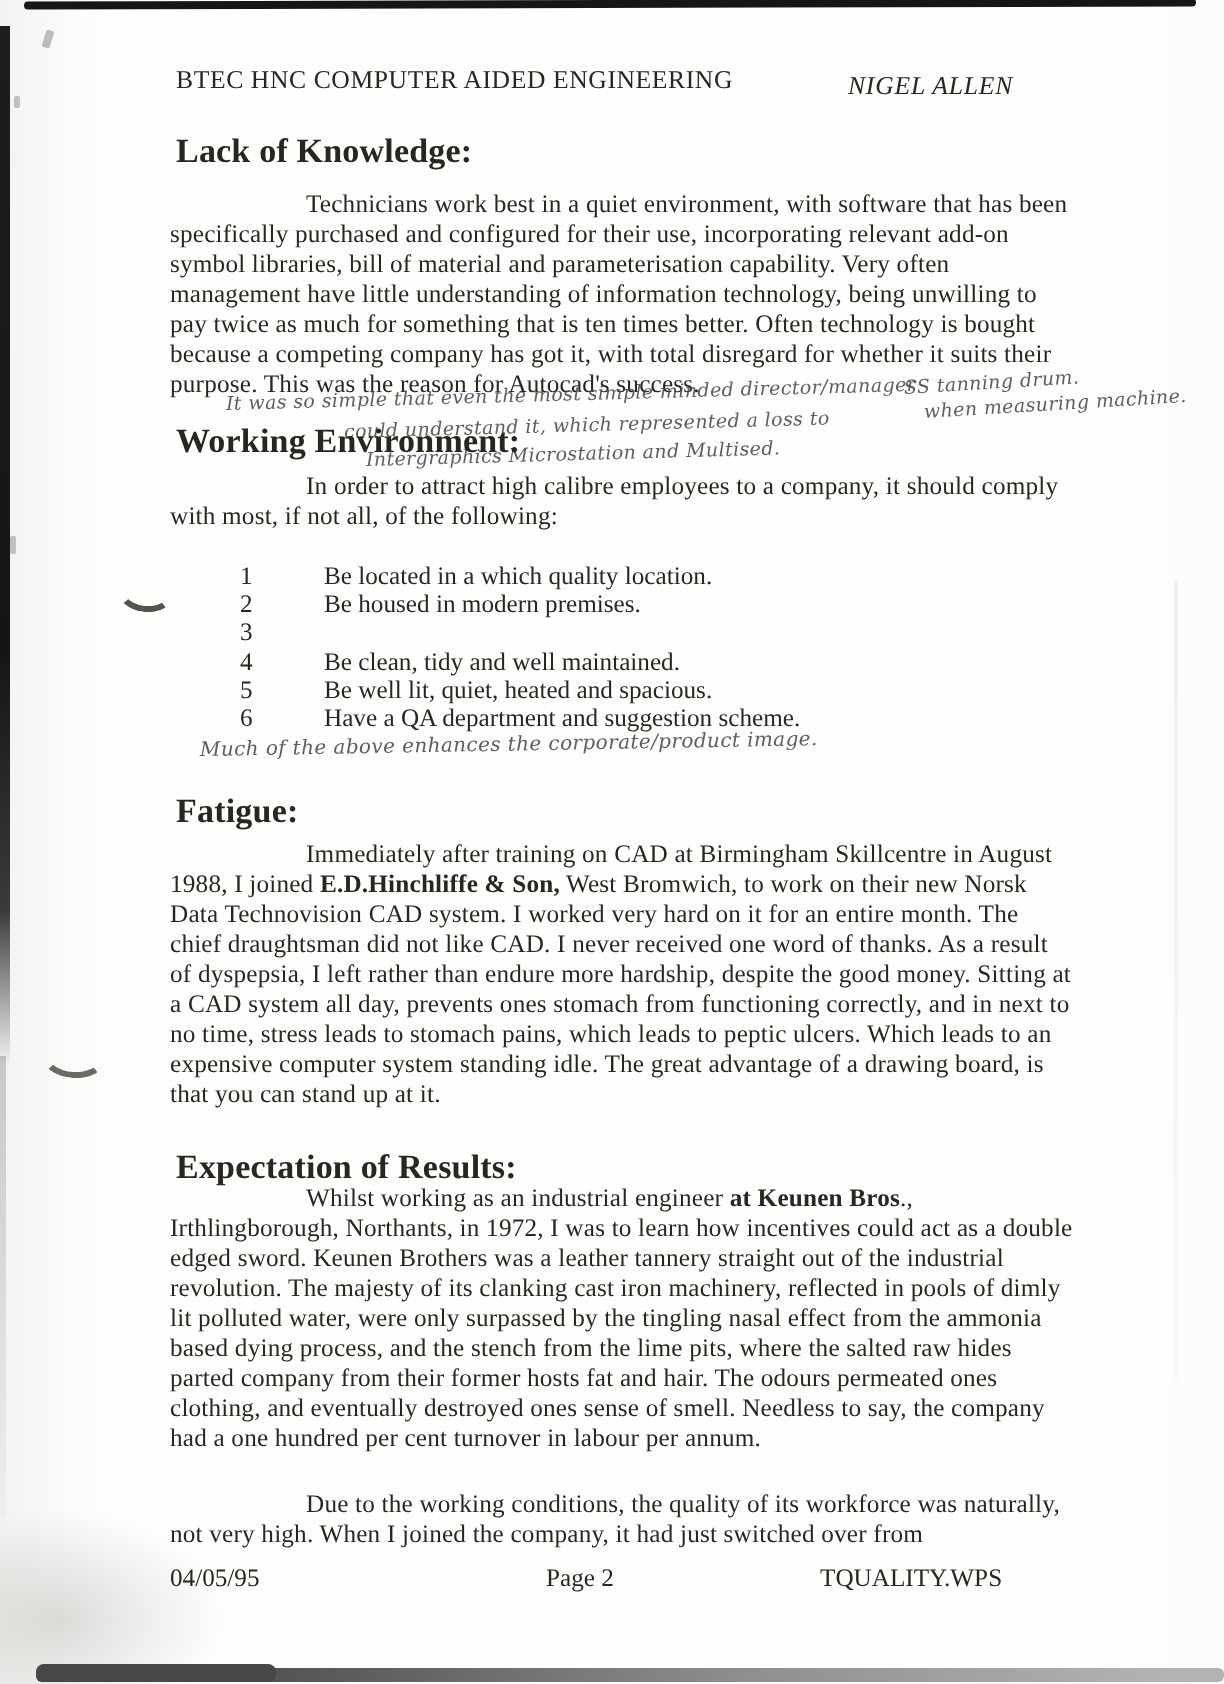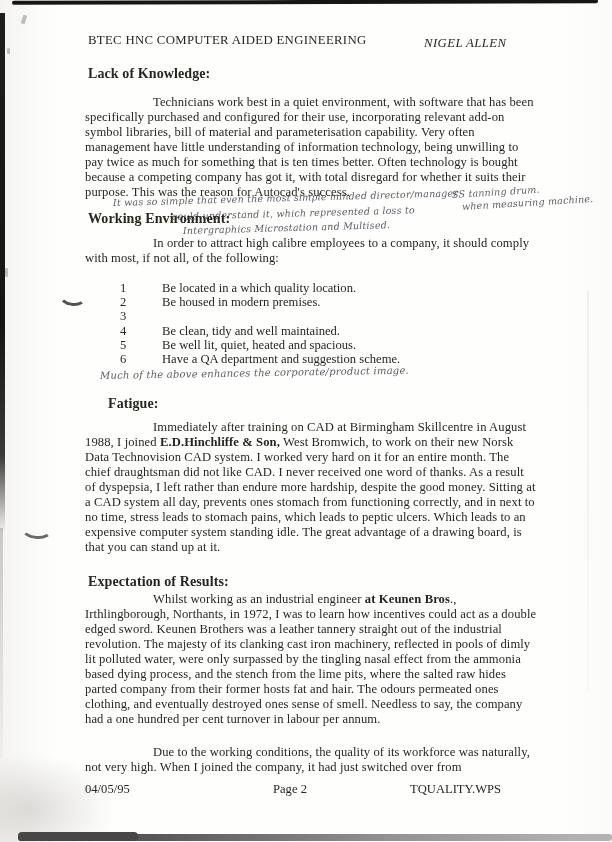--- a/index.html
+++ b/index.html
@@ -29,24 +29,24 @@
   .speck.s1{left:22px;top:15px;width:4px;height:9px;transform:rotate(18deg);opacity:.55;}
   .speck.s2{left:7px;top:48px;width:3px;height:6px;opacity:.5;}
   .speck.s3{left:5px;top:268px;width:3px;height:9px;opacity:.5;}
   .crescent{position:absolute;border:3px solid transparent;border-radius:50%;}
   .crescent.c1{left:59px;top:286px;width:22px;height:14px;border-bottom-color:#54544d;transform:rotate(6deg);}
   .crescent.c2{left:21px;top:518px;width:26px;height:15px;border-bottom-color:#6b6b63;transform:rotate(4deg);}
   
   .typed{font-size:12.6px;line-height:15px;letter-spacing:0.1px;}
   .hdr-course{position:absolute;left:88px;top:33px;font-size:12.8px;letter-spacing:0.3px;}
   .hdr-author{position:absolute;left:424px;top:36px;font-size:12.8px;letter-spacing:0.4px;font-style:italic;}
-  .heading{position:absolute;font-weight:bold;font-size:14px;letter-spacing:0.1px;}
+  .heading{position:absolute;font-weight:bold;font-size:17px;letter-spacing:0.1px;}
   .h1{left:88px;top:66px;}
   .h2{left:88px;top:211px;}
-  .h3{left:88px;top:396px;margin-left:20px;}
+  .h3{left:88px;top:396px;}
   .h4{left:88px;top:574px;}
   .para{position:absolute;left:85px;width:452px;margin:0;text-align:left;text-indent:68px;}
   .p1{top:95px;}
   .p2{top:236px;}
   .p3{top:420px;}
   .p4{top:592px;}
   .p5{top:745px;}
   .b{font-weight:bold;}
   
   .qlist{position:absolute;left:120px;top:281px;}

